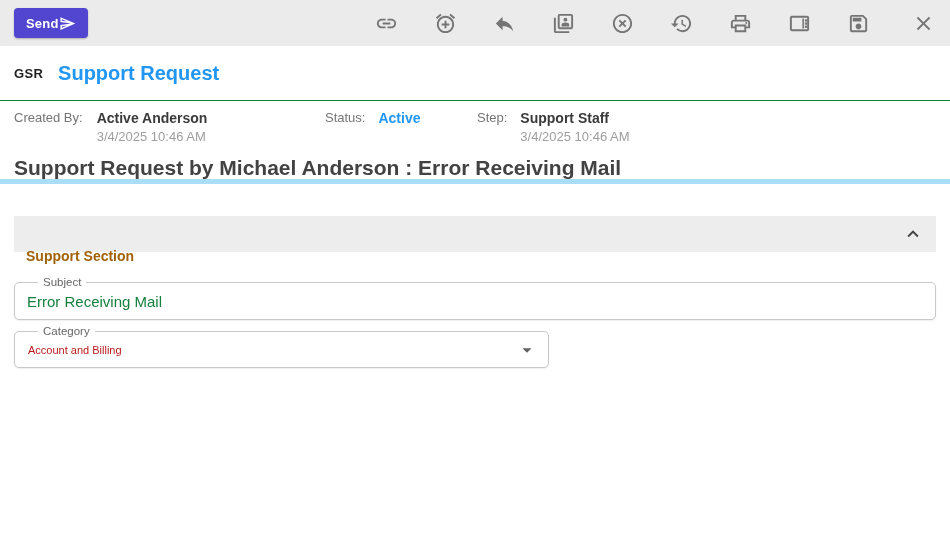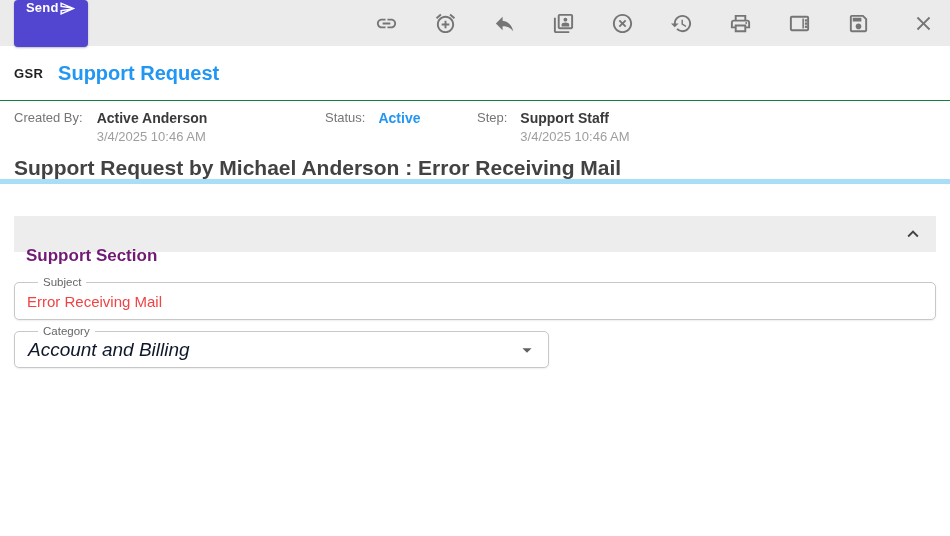--- a/index.html
+++ b/index.html
@@ -1,22 +1,22 @@
 <!DOCTYPE html>
 <html><head>
 <meta charset="utf-8">
 <style>
   * { margin:0; padding:0; box-sizing:border-box; }
   html,body { width:950px; height:536px; background:#fff; font-family:"Liberation Sans", sans-serif; overflow:hidden; }
 
   
   .toolbar { height:46px; background:#EBEBEB; display:flex; align-items:center; padding:0 15px 0 14px; }
-  .send-btn { height:47px; padding:0 12px; border:none; border-radius:4px; background:#5246D0;
+  .send-btn { height:30px; padding:0 12px; border:none; border-radius:4px; background:#5246D0;
               color:#fff; font-family:inherit; font-size:13px; font-weight:bold; letter-spacing:.2px;
-              display:flex; align-items:flex-start; gap:0; cursor:pointer; box-shadow:0 1px 2px rgba(0,0,0,.25); }
+              display:flex; align-items:center; gap:0; cursor:pointer; box-shadow:0 1px 2px rgba(0,0,0,.25); }
   .send-btn svg { width:17px; height:17px; fill:#fff; }
   .tb-icons { margin-left:auto; display:flex; align-items:center; gap:36px; }
   .tb-icon { width:23px; height:23px; background:none; border:none; padding:0; cursor:pointer; display:flex; }
   .tb-icon svg { width:23px; height:23px; fill:#757575; }
   .tb-icon.close-btn { margin-left:6px; }
 
   
   .rec-header { height:55px; display:flex; align-items:center; padding-left:14px; border-bottom:1px solid #15803d; background:#fff; }
   .rec-badge { font-size:13px; font-weight:bold; color:#1f1f1f; margin-right:15px; letter-spacing:.3px; }
   .rec-title { font-size:20px; font-weight:bold; color:#2196F3; }
@@ -32,34 +32,34 @@
   .status-active { font-size:14px; font-weight:bold; color:#2196F3; }
 
   
   .case-title { padding:6px 14px 8px; height:29px; font-size:21px; font-weight:bold; color:#424242; background:#fff; }
   .progress-bar { height:5px; background:#A9DEF6; width:100%; }
 
   
   .content { padding:0 14px; }
   .section-header { margin-top:32px; height:36px; background:#EDEDED; display:flex; align-items:center;
                     justify-content:space-between; padding:0 12px; cursor:pointer; }
-  .section-title { font-size:17px; font-weight:bold; color:#701a75;margin-top:44px; }
+  .section-title { font-size:14px; font-weight:bold; color:#a16207;margin-top:44px; }
   .section-header svg { width:22px; height:22px; fill:#424242; }
 
   .field { position:relative; border:1px solid #C8C8C8; border-radius:5px; background:#fff;
            box-shadow:0 1px 2px rgba(0,0,0,.07); }
   .field-label { position:absolute; top:-8px; left:23px; background:#fff; padding:0 5px;
                  font-size:11.5px; color:#666; line-height:15px; }
   .field input { width:100%; height:100%; border:none; outline:none; background:transparent;
-                 font-family:inherit; font-size:15px; color:#ef4444; padding:0 12px; border-radius:5px; }
+                 font-family:inherit; font-size:15px; color:#15803d; padding:0 12px; border-radius:5px; }
   .field textarea { width:100%; height:100%; border:none; outline:none; background:transparent; resize:none;
                     font-family:inherit; font-size:15px; color:#212121; padding:9px 12px; border-radius:5px; }
   .field-subject { margin-top:30px; height:38px; }
   .field-category { margin-top:11px; height:37px; width:535px; display:flex; align-items:center; cursor:pointer; }
-  .select-value { font-size:19px; color:#0f172a; padding-left:13px;font-style:italic; }
+  .select-value { font-size:11px; color:#b91c1c; padding-left:13px; }
   .dd-arrow { position:absolute; right:10px; top:50%; margin-top:-11px; width:22px; height:22px; fill:#616161; }
   .field-problem { margin-top:24px; height:108px; }
 </style>
 </head>
 <body>
 
 <div class="toolbar">
   <button class="send-btn">
     <span>Send</span>
     <svg viewBox="0 0 24 24">

